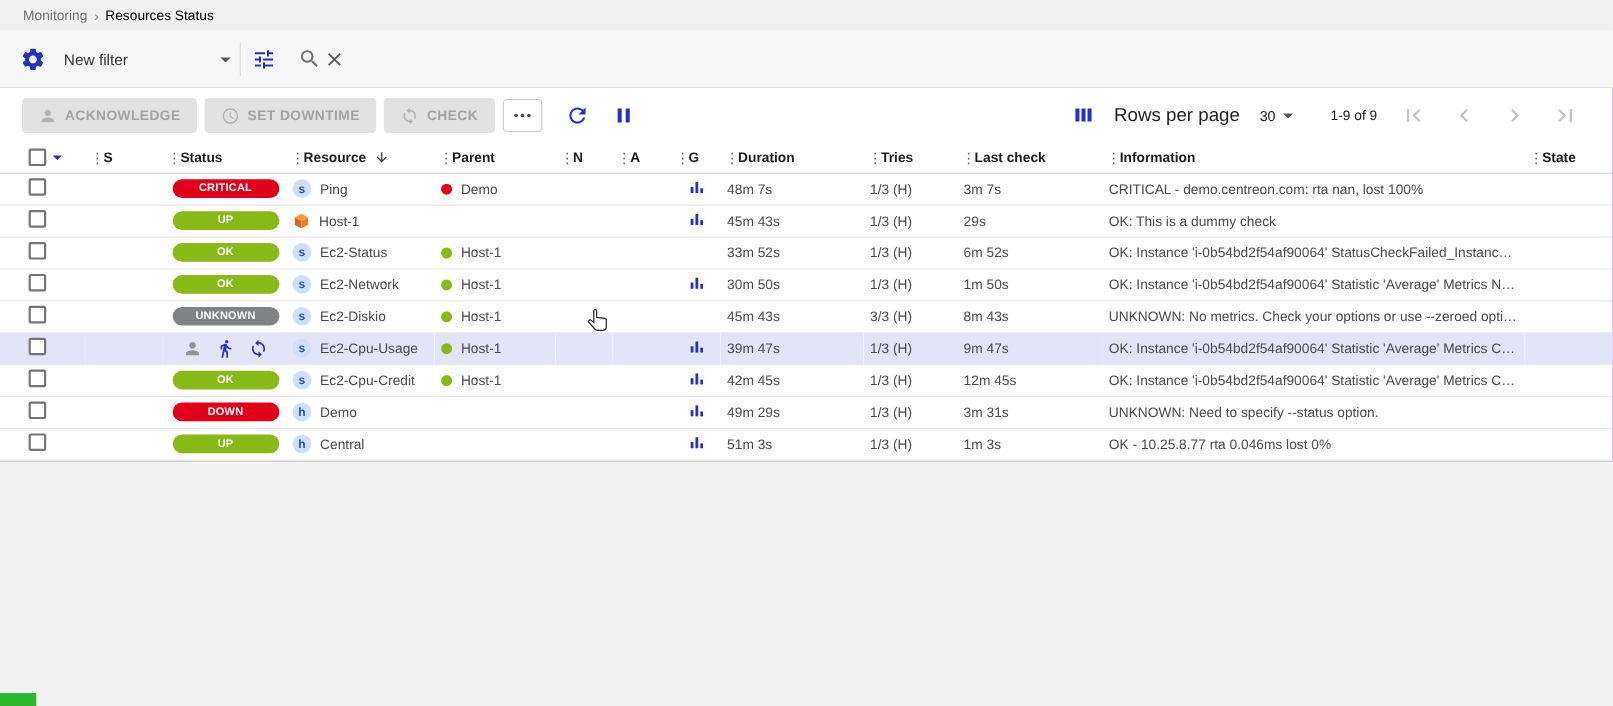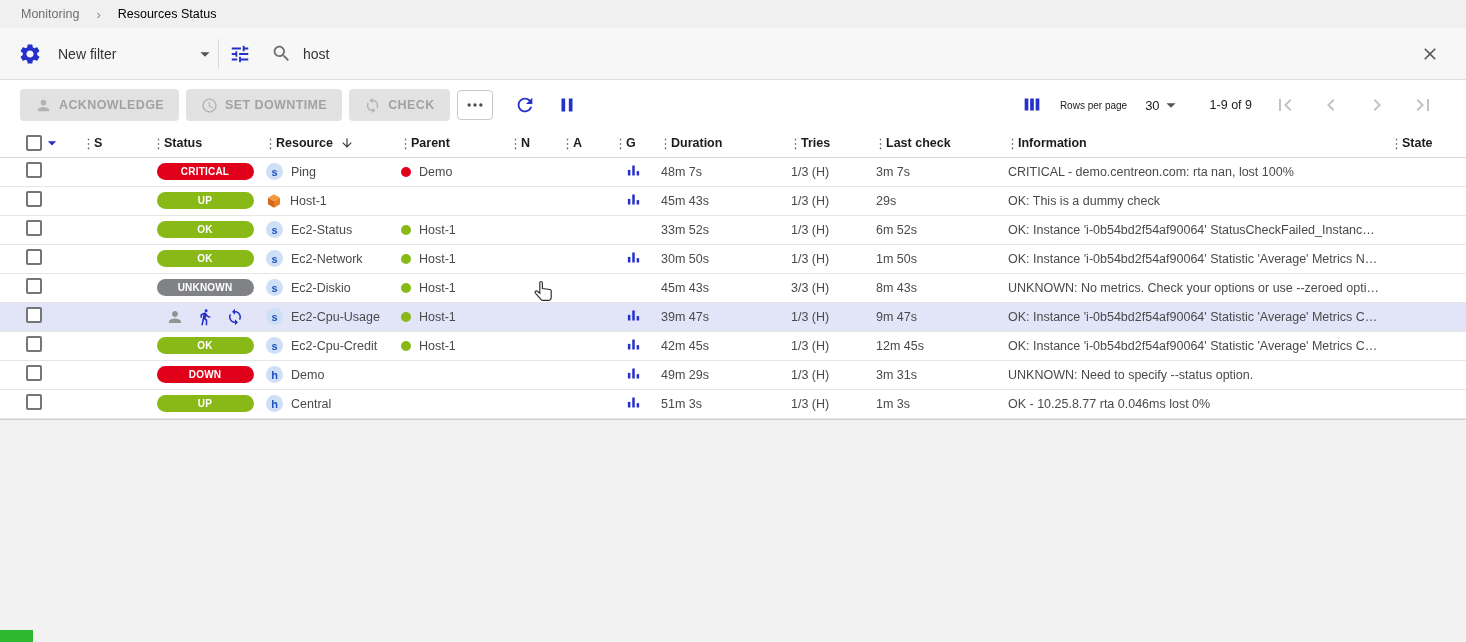--- a/index.html
+++ b/index.html
@@ -9,21 +9,21 @@
     background:#f2f2f2;
     position:relative;
     overflow:hidden;
     --accent:#2430c9;
     --highlight:#e2e5f8;
   }
   svg { display:block; }
   .icon { display:inline-flex; align-items:center; justify-content:center; }
 
   
-  .breadcrumb-bar { height:28px; background:#f0f0f0; display:flex; align-items:center; padding:0 21px; gap:17px; font-size:12.5px; color:#6e6e6e; }
+  .breadcrumb-bar { height:28px; background:#f0f0f0; display:flex; align-items:center; padding:0 21px; gap:6px; font-size:12.5px; color:#6e6e6e; }
   .breadcrumb-sep { color:#8a8a8a; font-size:13px; }
   .breadcrumb-current { color:#000000; }
   .breadcrumb-bar span { cursor:default; }
 
   
   .filter-bar { height:52px; background:#f7f7f7; border-bottom:1px solid #e0e0e0; display:flex; align-items:center; padding:0 16px; }
   .gear-btn { background:none; border:none; cursor:pointer; padding:2px; }
   .gear-btn svg { width:24px; height:24px; fill:var(--accent); }
   .filter-select { display:flex; align-items:center; justify-content:space-between; margin-left:14px; width:158px; font-size:14px; color:#333; cursor:pointer; }
   .caret svg { width:22px; height:22px; fill:#555; }
@@ -41,21 +41,21 @@
   .toolbar { height:50px; background:#fff; display:flex; align-items:center; padding:0 20px; }
   .tb-btn { height:32px; border:none; border-radius:4px; background:#e2e2e2; color:#a2a2a2; font-size:12.5px; font-weight:bold; letter-spacing:.4px; display:flex; align-items:center; gap:7px; padding:0 15px; font-family:inherit; margin-right:7px; }
   .tb-btn svg { width:17px; height:17px; fill:#b3b3b3; }
   .more-btn { height:30px; border:1px solid #c9c9c9; border-radius:4px; background:#fff; padding:0 7px; margin-right:18px; cursor:pointer; display:flex; align-items:center; }
   .more-btn svg { width:20px; height:20px; fill:#4d4d4d; }
   .icon-btn { background:none; border:none; padding:3px; cursor:pointer; margin-right:14px; }
   .icon-btn svg { width:22px; height:22px; fill:var(--accent); }
   .toolbar-right { margin-left:auto; display:flex; align-items:center; }
   .columns-btn { background:none; border:none; padding:3px; cursor:pointer; }
   .columns-btn svg { width:22px; height:22px; fill:var(--accent); }
-  .rpp-label { font-size:10px; color:#202020; margin-left:14px; }
+  .rpp-label { font-size:17px; color:#202020; margin-left:14px; }
   .rpp-select { display:flex; align-items:center; font-size:13px; color:#202020; margin-left:18px; cursor:pointer; }
   .range-label { font-size:12.5px; color:#202020; margin:0 10px 0 28px; }
   .page-btn { background:none; border:none; padding:0 11px; }
   .page-btn svg { width:24px; height:24px; fill:#c3c3c3; }
 
   
   table { width:100%; border-collapse:collapse; table-layout:fixed; background:#fff; }
   thead th { height:27px; border-bottom:1px solid #d4d4d4; font-size:12.5px; color:#1c1c1c; font-weight:bold; text-align:left; padding:0; white-space:nowrap; }
   .th-inner { display:flex; align-items:center; padding-left:4px; }
   .dots { color:#5e5e5e; font-size:13px; font-weight:normal; width:12px; text-align:center; flex:0 0 auto; }
@@ -114,21 +114,20 @@
   <button class="tune-btn">
     <svg viewBox="0 0 24 24">
         <path d="M3 17v2h6v-2H3zM3 5v2h10V5H3zm10 16v-2h8v-2h-8v-2h-2v6h2zM7 9v2H3v2h4v2h2V9H7zm14 4v-2H11v2h10zm-6-4h2V7h4V5h-4V3h-2v6z"></path>
       </svg>
   </button>
   <span class="icon search-icon">
     <svg viewBox="0 0 24 24">
         <path d="M15.5 14h-.79l-.28-.27C15.41 12.59 16 11.11 16 9.5 16 5.91 13.09 3 9.5 3S3 5.91 3 9.5 5.91 16 9.5 16c1.61 0 3.09-.59 4.23-1.57l.27.28v.79l5 5L20.49 19l-5-5zm-6 0C7.01 14 5 11.99 5 9.5S7.01 5 9.5 5 14 7.01 14 9.5 11.99 14 9.5 14z"></path>
       </svg>
   </span>
-  <input class="search-input" type="text" value="host" style="">
   <button class="close-btn">
     <svg viewBox="0 0 24 24">
         <path d="M19 6.41L17.59 5 12 10.59 6.41 5 5 6.41 10.59 12 5 17.59 6.41 19 12 13.41 17.59 19 19 17.59 13.41 12z"></path>
       </svg>
   </button>
 </div>
 
 <div class="main-card">
 
   <div class="toolbar">

